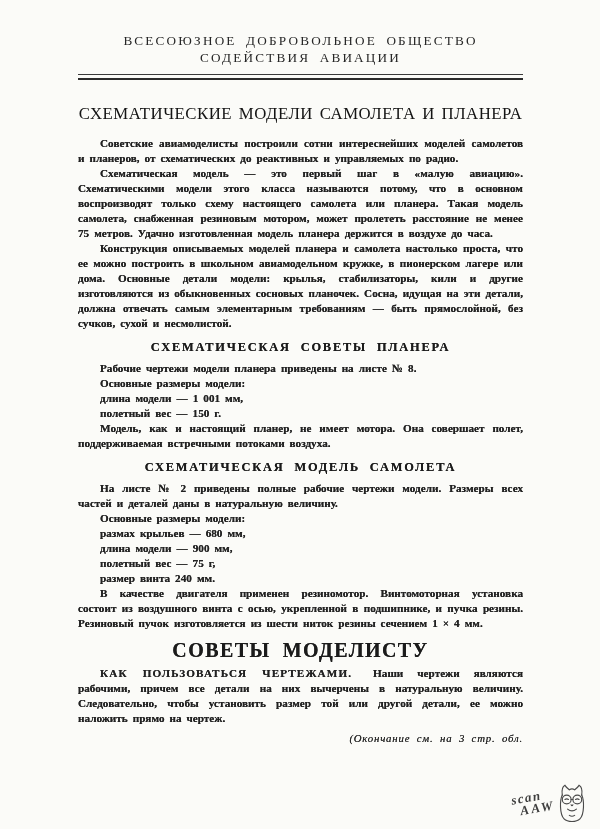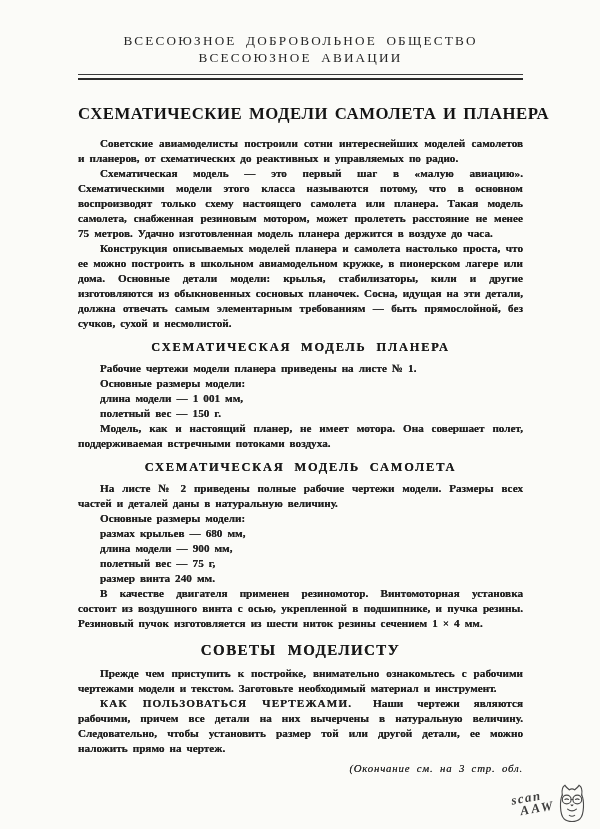--- a/index.html
+++ b/index.html
@@ -24,21 +24,21 @@
     letter-spacing: 2.2px;
     word-spacing: 4px;
     color: #262626;
   }
   .rule { margin-top: 8px; }
   .rule-a { height: 0; border-top: 1.5px solid #3a3a3a; }
   .rule-b { height: 0; border-top: 2.3px solid #2b2b2b; margin-top: 3px; }
   .article-title {
     margin-top: 24px;
     text-align: center;
-    font-weight: bold;
+    font-weight: normal;
     font-size: 16.8px;
     letter-spacing: 0.5px;
     word-spacing: 2px;
     color: #141414;
     white-space: nowrap;
   }
   .doc {
     margin-top: 12px;
     font-size: 11.2px;
     line-height: 15px;
@@ -57,21 +57,21 @@
     margin: 9px 0 6px;
     text-align: center;
     font-size: 12.4px;
     font-weight: bold;
     letter-spacing: 1.8px;
     word-spacing: 5px;
     color: #1b1b1b;
   }
   h2.sec-big {
     margin: 12px 0 8px;
-    font-size: 15px;
+    font-size: 20px;
     letter-spacing: 1.4px;
     word-spacing: 6px;
   }
   .lead { letter-spacing: 1.1px; margin-right: 7px; }
   .note {
     margin-top: 5px;
     text-align: right;
     font-style: italic;
     font-weight: normal;
     font-size: 10.8px;
@@ -98,54 +98,53 @@
   .wm-text .l2 { margin-left: 7px; letter-spacing: 2.5px; display: inline-block; }
   .mascot svg { display: block; }
 </style>
 </head>
 <body>
 
 <div class="page">
 
   <div class="masthead">
     <div>ВСЕСОЮЗНОЕ ДОБРОВОЛЬНОЕ ОБЩЕСТВО</div>
-    <div>ВСЕСОЮЗНОЕ АВИАЦИИ</div>
+    <div>СОДЕЙСТВИЯ АВИАЦИИ</div>
   </div>
 
   <div class="rule">
     <div class="rule-a"></div>
     <div class="rule-b"></div>
   </div>
 
   <h1 class="article-title">СХЕМАТИЧЕСКИЕ МОДЕЛИ САМОЛЕТА И ПЛАНЕРА</h1>
 
   <div class="doc">
 
     <p class="body">Советские авиамоделисты построили сотни интереснейших моделей самолетов и планеров, от схематических до реактивных и управляемых по радио.</p>
     <p class="body">Схематическая модель — это первый шаг в «малую авиацию». Схематическими модели этого класса называются потому, что в основном воспроизводят только схему настоящего самолета или планера. Такая модель самолета, снабженная резиновым мотором, может пролететь расстояние не менее 75 метров. Удачно изготовленная модель планера держится в воздухе до часа.</p>
     <p class="body">Конструкция описываемых моделей планера и самолета настолько проста, что ее можно построить в школьном авиамодельном кружке, в пионерском лагере или дома. Основные детали модели: крылья, стабилизаторы, кили и другие изготовляются из обыкновенных сосновых планочек. Сосна, идущая на эти детали, должна отвечать самым элементарным требованиям — быть прямослойной, без сучков, сухой и несмолистой.</p>
 
-    <h2 class="sec">СХЕМАТИЧЕСКАЯ МОДЕЛЬ ПЛАНЕРА</h2>
-    <div class="line">Рабочие чертежи модели планера приведены на листе № 1.</div>
+    <h2 class="sec">СХЕМАТИЧЕСКАЯ СОВЕТЫ ПЛАНЕРА</h2>
+    <div class="line">Рабочие чертежи модели планера приведены на листе № 8.</div>
     <div class="line">Основные размеры модели:</div>
     <div class="line">длина модели — 1 001 мм,</div>
     <div class="line">полетный вес — 150 г.</div>
     <p class="body">Модель, как и настоящий планер, не имеет мотора. Она совершает полет, поддерживаемая встречными потоками воздуха.</p>
 
     <h2 class="sec">СХЕМАТИЧЕСКАЯ МОДЕЛЬ САМОЛЕТА</h2>
     <p class="body">На листе № 2 приведены полные рабочие чертежи модели. Размеры всех частей и деталей даны в натуральную величину.</p>
     <div class="line">Основные размеры модели:</div>
     <div class="line">размах крыльев — 680 мм,</div>
     <div class="line">длина модели — 900 мм,</div>
     <div class="line">полетный вес — 75 г,</div>
     <div class="line">размер винта 240 мм.</div>
     <p class="body">В качестве двигателя применен резиномотор. Винтомоторная установка состоит из воздушного винта с осью, укрепленной в подшипнике, и пучка резины. Резиновый пучок изготовляется из шести ниток резины сечением 1 × 4 мм.</p>
 
     <h2 class="sec sec-big">СОВЕТЫ МОДЕЛИСТУ</h2>
-    <p class="body">Прежде чем приступить к постройке, внимательно ознакомьтесь с рабочими чертежами модели и текстом. Заготовьте необходимый материал и инструмент.</p>
     <p class="body">
       <span class="lead">КАК ПОЛЬЗОВАТЬСЯ ЧЕРТЕЖАМИ.</span>
       <span>Наши чертежи являются рабочими, причем все детали на них вычерчены в натуральную величину. Следовательно, чтобы установить размер той или другой детали, ее можно наложить прямо на чертеж.</span>
     </p>
 
     <div class="note">(Окончание см. на 3 стр. обл.</div>
   </div>
 
   <div class="watermark">
     <div class="wm-text">

